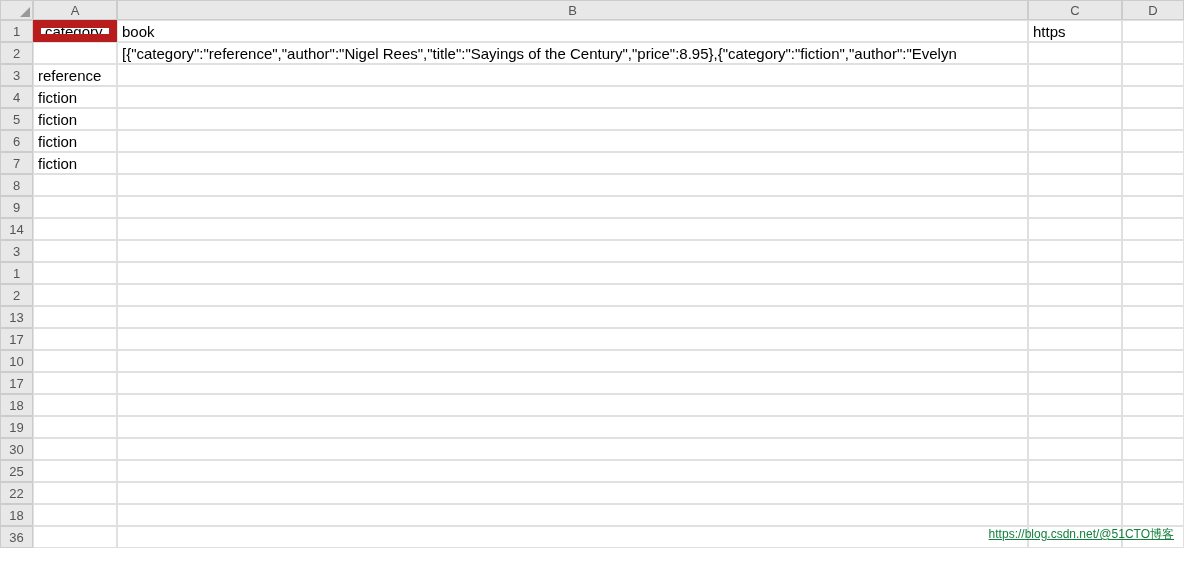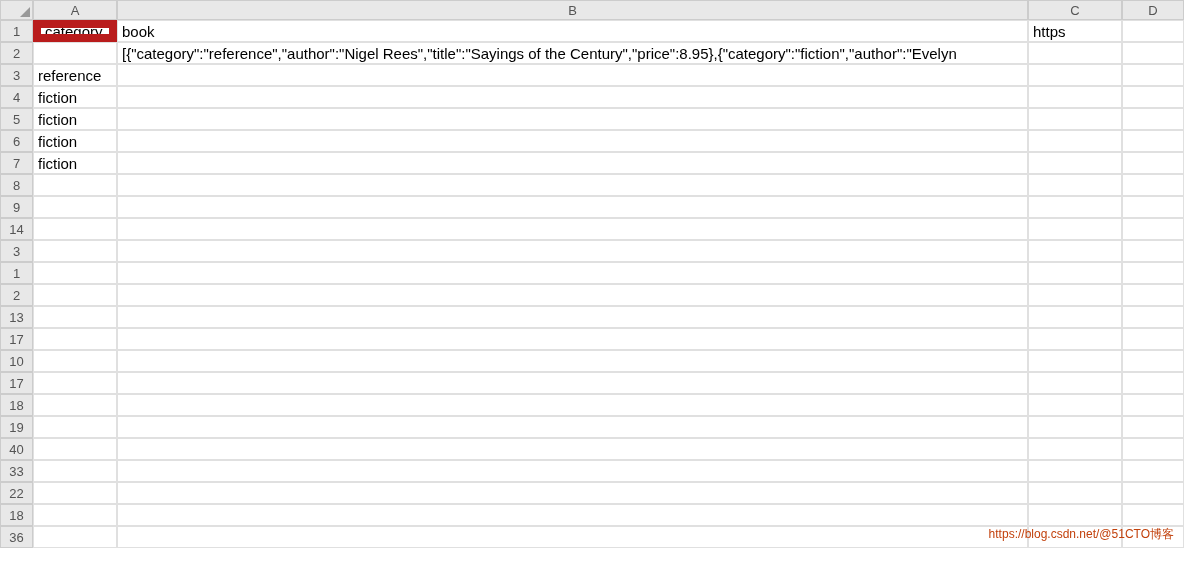--- a/index.html
+++ b/index.html
@@ -73,22 +73,23 @@
     .cell.active {
       border: 8px solid #b91c1c;
       position: relative;
       z-index: 2;
     }
     .watermark {
       position: absolute;
       bottom: 20px;
       right: 10px;
       font-size: 12px;
-      color: #c2410c;
+      color: #15803d;
       pointer-events: none;
+      text-decoration: underline;
     }
   </style>
 </head>
 <body>
 
 <div class="spreadsheet">
   <div class="corner-cell"></div>
   <div class="header-cell">A</div>
   <div class="header-cell">B</div>
   <div class="header-cell">C</div>
@@ -201,27 +202,27 @@
   <div class="cell"></div>
   <div class="cell"></div>
   <div class="cell"></div>
 
   <div class="row-header">19</div>
   <div class="cell"></div>
   <div class="cell"></div>
   <div class="cell"></div>
   <div class="cell"></div>
 
-  <div class="row-header">40</div>
-  <div class="cell"></div>
-  <div class="cell"></div>
-  <div class="cell"></div>
-  <div class="cell"></div>
-
-  <div class="row-header">33</div>
+  <div class="row-header">30</div>
+  <div class="cell"></div>
+  <div class="cell"></div>
+  <div class="cell"></div>
+  <div class="cell"></div>
+
+  <div class="row-header">25</div>
   <div class="cell"></div>
   <div class="cell"></div>
   <div class="cell"></div>
   <div class="cell"></div>
 
   <div class="row-header">22</div>
   <div class="cell"></div>
   <div class="cell"></div>
   <div class="cell"></div>
   <div class="cell"></div>

